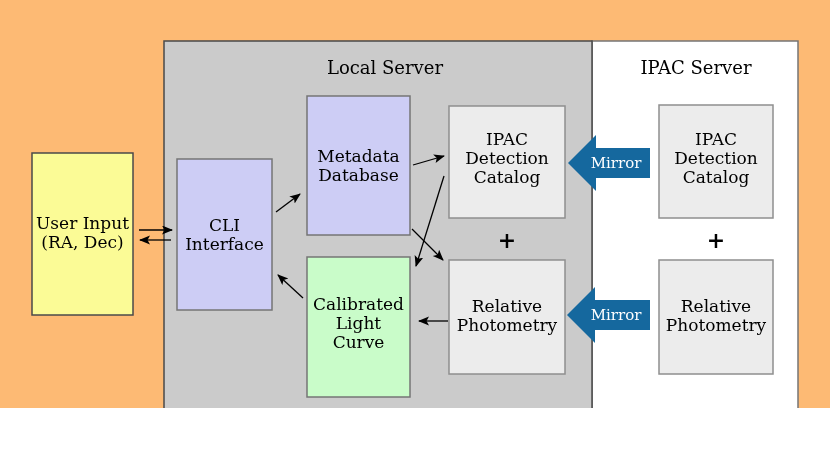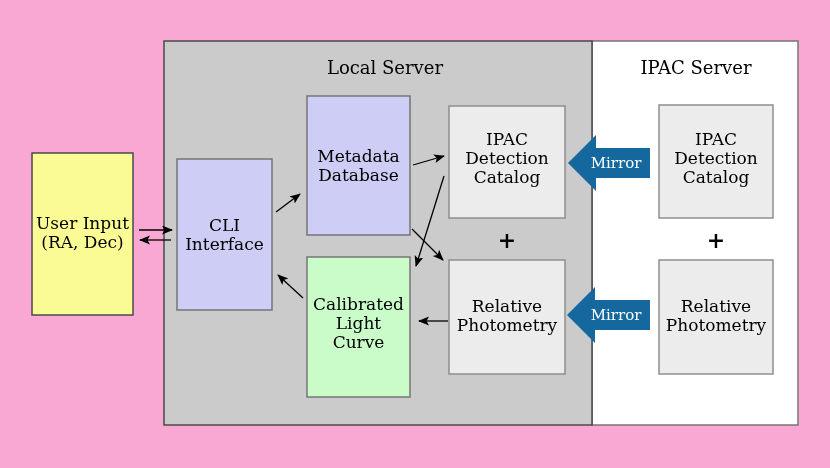--- a/index.html
+++ b/index.html
@@ -3,22 +3,22 @@
 <meta charset="utf-8">
 <style>
   html, body {
     margin: 0;
     padding: 0;
     background: #ffffff;
   }
   .stage {
     position: relative;
     width: 830px;
-    height: 468px;
-    background: #f9a8d4;
+    height: 408px;
+    background: #fdba74;
     font-family: "DejaVu Serif", "Liberation Serif", serif;
   }
   svg { display: block; }
 
   .container-local  { fill: var(--local-server-bg); stroke: var(--border-dark); stroke-width: 1.5; }
   .container-ipac   { fill: var(--ipac-server-bg);  stroke: var(--border-mid);  stroke-width: 1.5; }
 
   .node-user        { fill: var(--user-input-bg);   stroke: var(--border-dark); stroke-width: 1.5; }
   .node-lavender    { fill: var(--lavender-bg);     stroke: var(--border-mid);  stroke-width: 1.5; }
   .node-green       { fill: var(--light-curve-bg);  stroke: var(--border-mid);  stroke-width: 1.5; }

